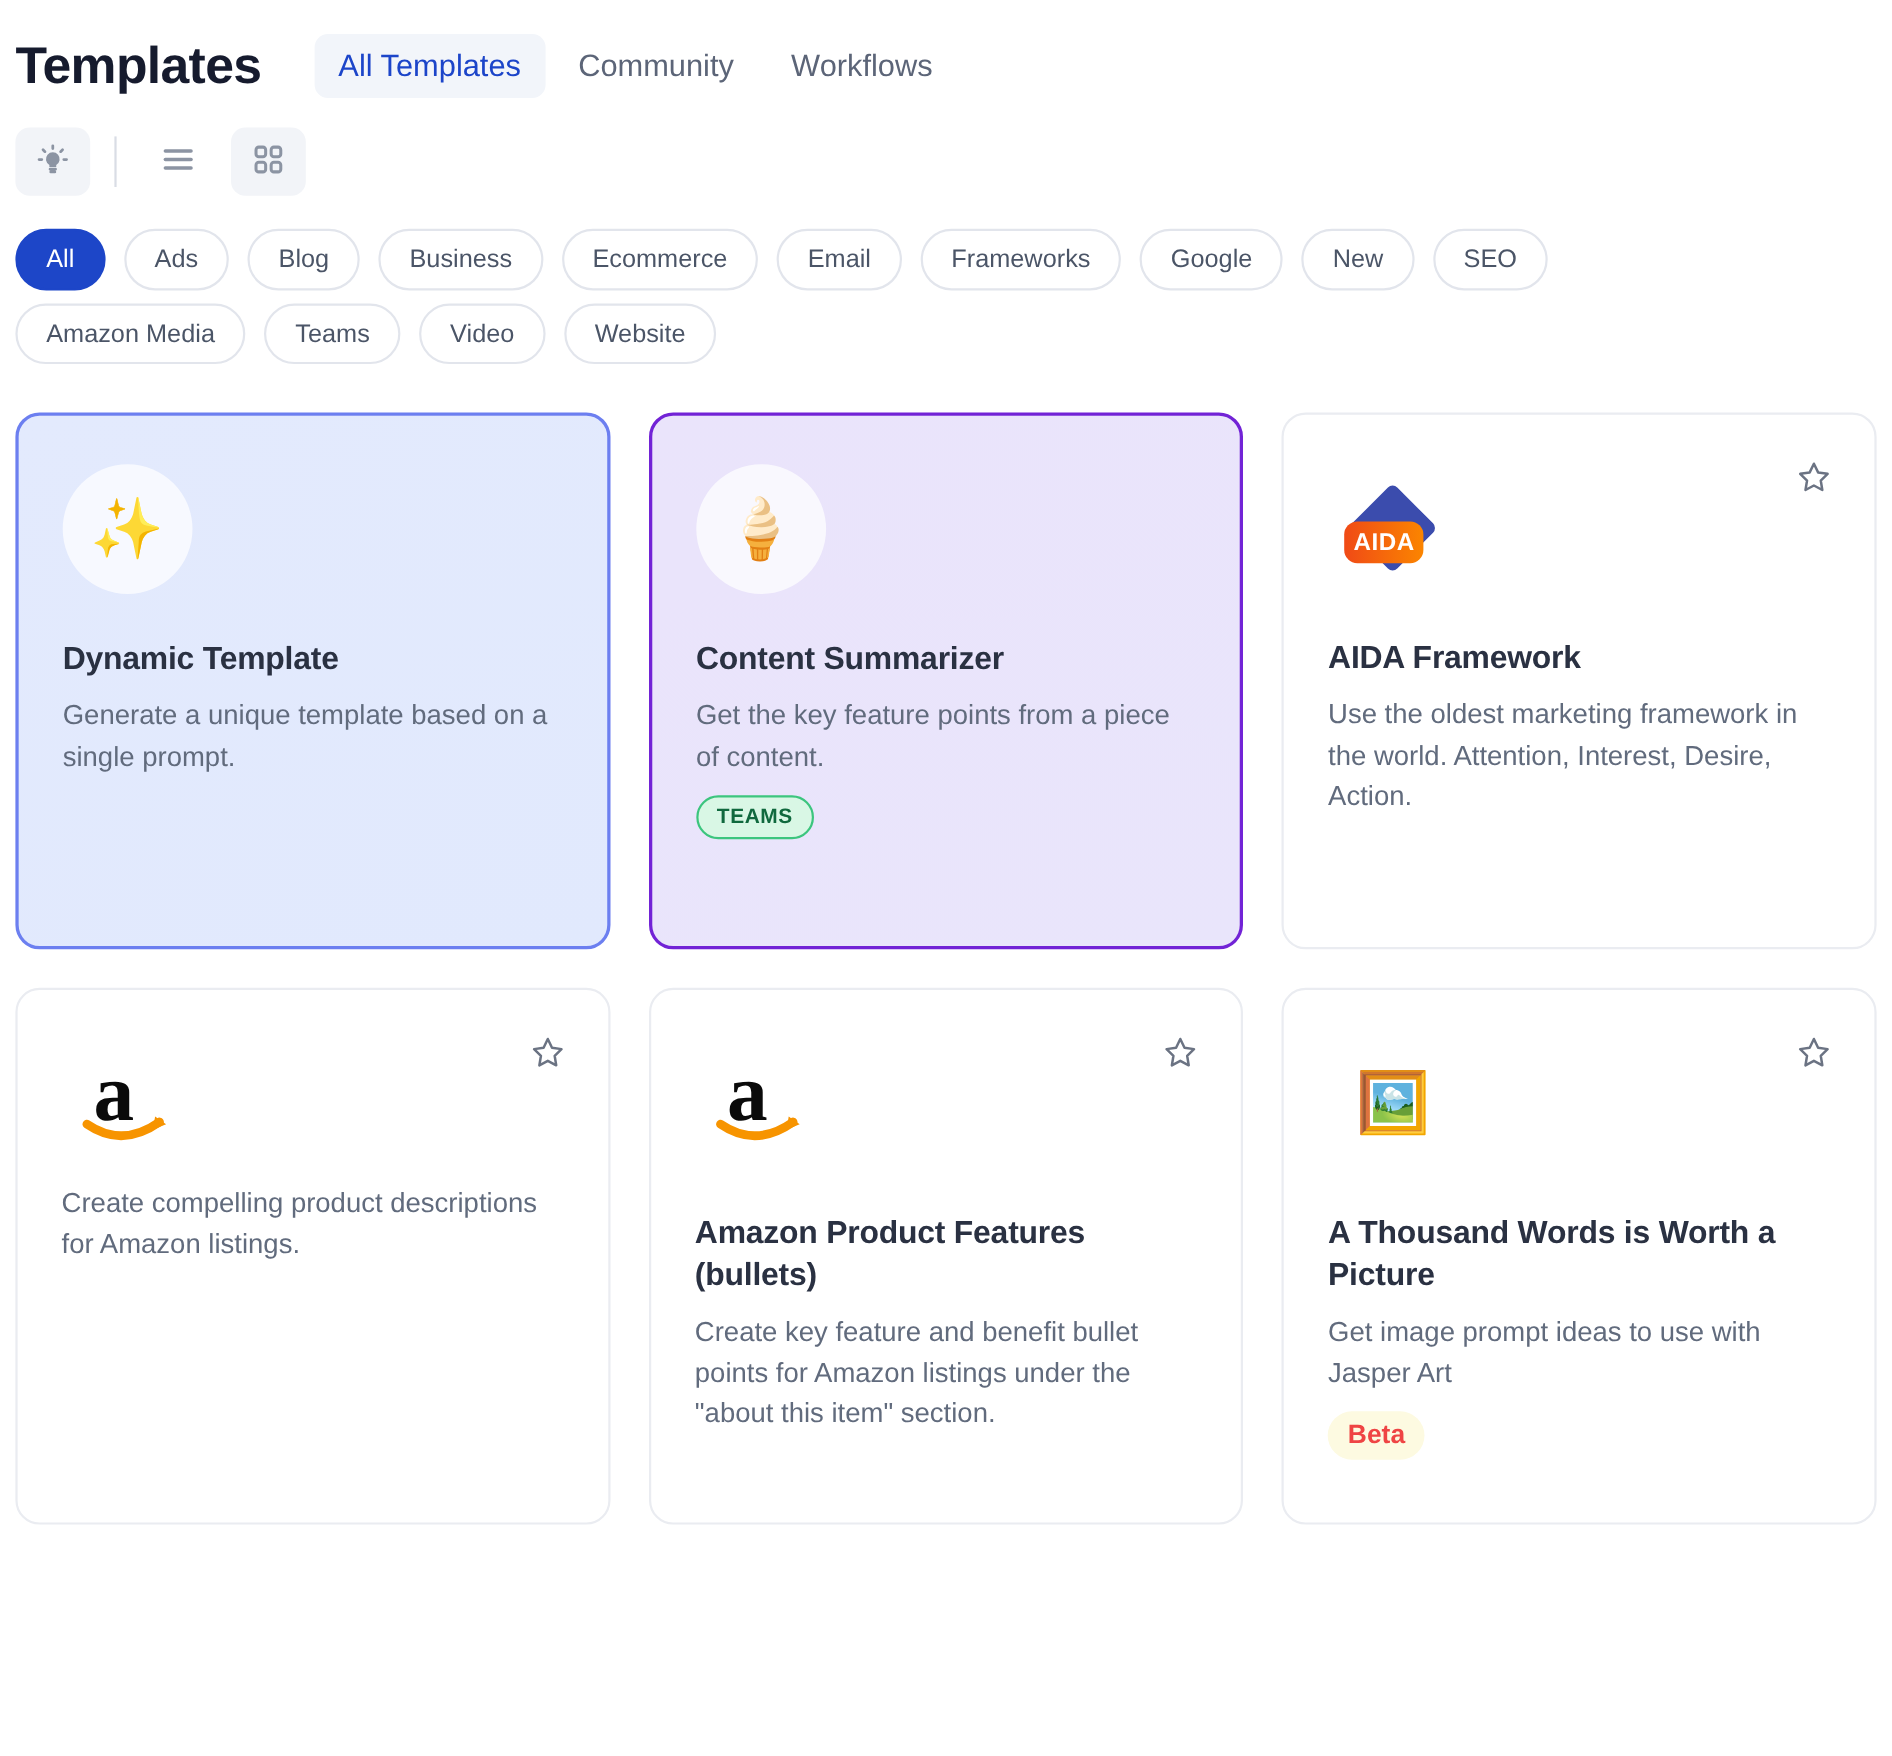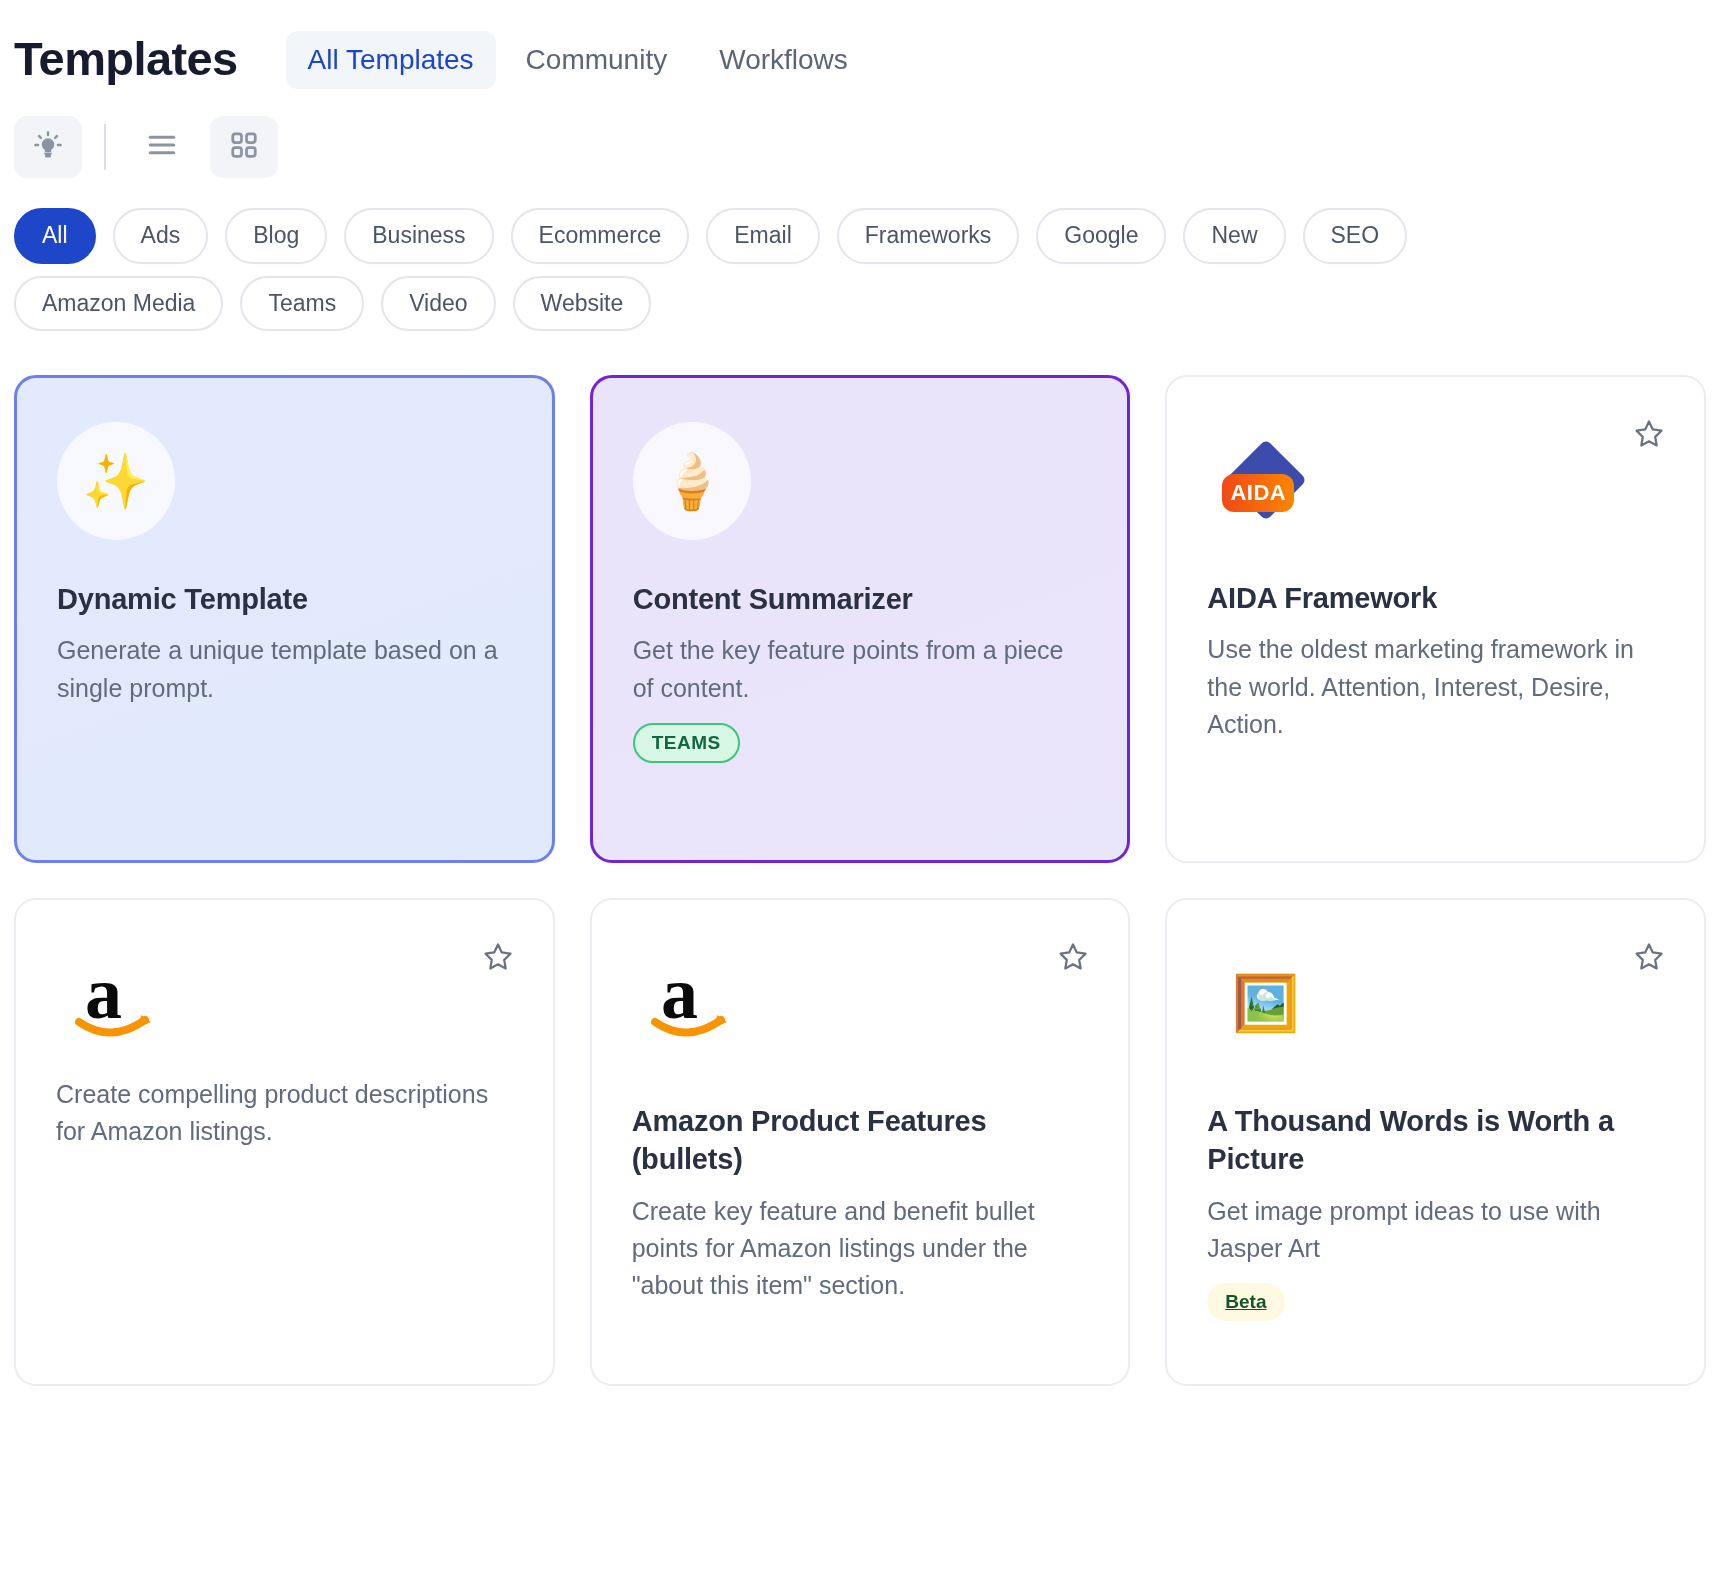--- a/index.html
+++ b/index.html
@@ -220,26 +220,25 @@
 
   .badge.teams {
     background: #d9f7e5;
     border: 2px solid #3cc57e;
     color: #10693e;
   }
 
   .badge.beta {
     background: #fdfae1;
     border: none;
-    color: #14532d;
+    color: #ef4444;
     font-weight: bold;
     letter-spacing: 0;
-    font-size: 19px;
+    font-size: 24px;
     padding: 8px 18px;
-    text-decoration: underline;
   }
 
   .star {
     position: absolute;
     top: 40px;
     right: 38px;
     cursor: pointer;
   }
 
   

